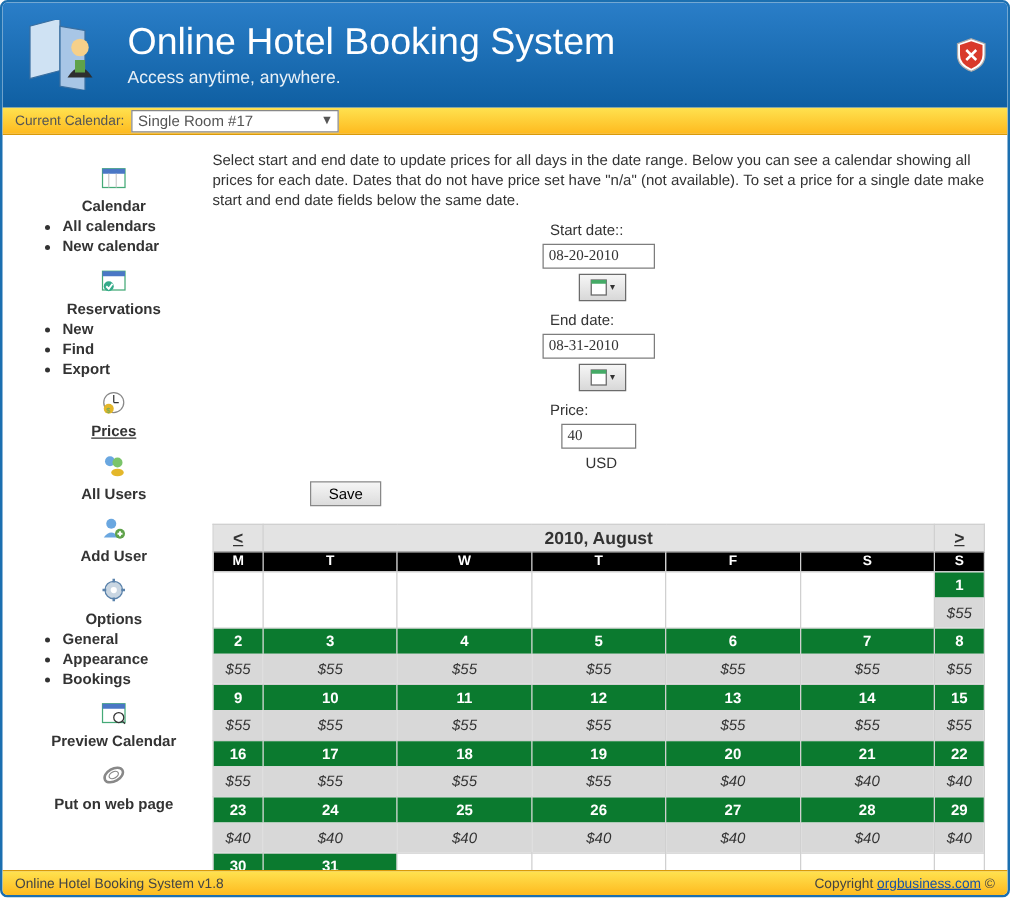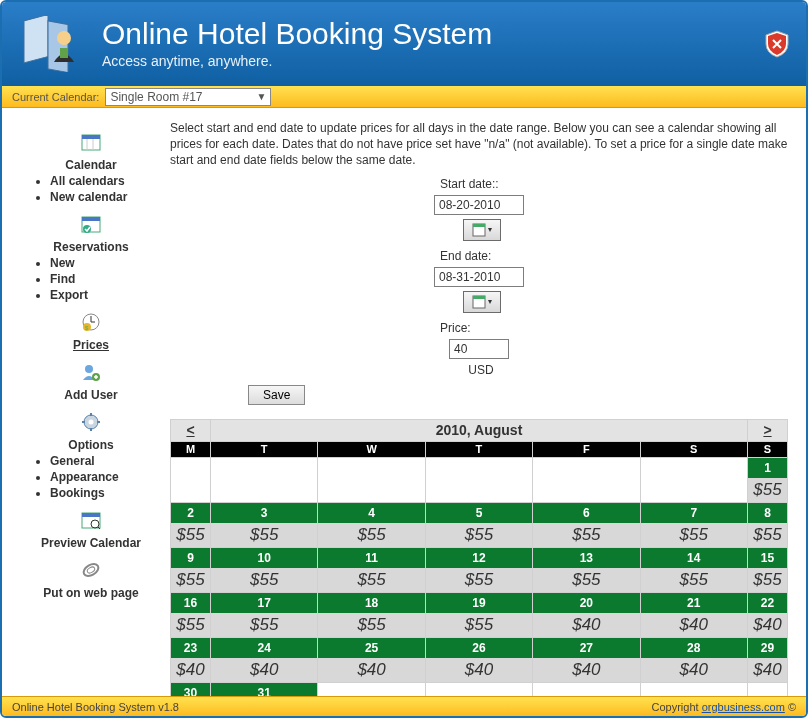--- a/index.html
+++ b/index.html
@@ -19,32 +19,32 @@
   .sidebar { width:168px; padding:14px 4px 14px 14px; }
   .sideitem { display:flex; align-items:center; gap:6px; margin:10px 0 2px; font-weight:bold; color:#333; cursor:pointer;flex-direction:column;}
   .sideitem .ico { width:20px; height:20px; display:inline-flex; align-items:center; justify-content:center;}
   .sub { margin:2px 0 6px 34px; padding:0; }
   .sub li{ list-style: disc; margin:2px 0; font-weight:bold; cursor:pointer;}
   .underline { text-decoration:underline; }
   .main { flex:1; padding:12px 18px 0 0; }
   .instructions { font-size:12px; color:#333; line-height:1.35; }
   .formrow { display:flex; align-items:center; margin-top:8px; gap:4px;flex-direction:column; }
   .formrow .lbl { width:78px; }
-  .inputbox { border:1px solid #7d7d7d; height:20px; padding:0 4px; background:#fff; display:flex; align-items:center; }
+  .inputbox { border:1px solid #7d7d7d; height:20px; padding:0 4px; background:#fff; display:flex; align-items:center;font-family:Liberation Serif, serif; }
   .w90 { width:90px;} .w60{width:60px;}
   .cal-btn { margin-left:6px; width:38px; height:22px; background:linear-gradient(#f6f6f6,#d8d8d8); border:1px solid #6b6b6b; display:flex; align-items:center; justify-content:center; }
   .save-btn { margin-top:8px; border:1px solid #888; background:linear-gradient(#f6f6f6,#dcdcdc); padding:2px 14px; font-size:12px; cursor:pointer;}
   .cal { margin-top:14px; border:1px solid #aaa; border-collapse:collapse; width:100%; table-layout:fixed; }
   .cal th,.cal td{ border:1px solid #d0d0d0; text-align:center; padding:0; }
   .cal .navrow td{ background:#e3e3e3; font-weight:bold; height:22px; font-size:14px;}
   .cal .dowrow td{ background:#000; color:#fff; font-size:11px; font-weight:bold; height:16px;}
   .weekblock td{height:44px; vertical-align:top; padding:0;}
   .cell-inner{display:flex; flex-direction:column; height:44px;}
   .daynum{ background:#0b7a2f; color:#fff; height:20px; display:flex; align-items:center; justify-content:center; font-size:12px; font-weight:bold;}
-  .price{ background:#d8d8d8; color:#333; height:24px; display:flex; align-items:center; justify-content:center; font-style:italic; font-size:17px;}
+  .price{ background:#d8d8d8; color:#333; height:24px; display:flex; align-items:center; justify-content:center; font-style:italic; font-size:12px;}
   .empty .cell-inner{background:#fff;}
   .empty .daynum,.empty .price{background:transparent; color:transparent;}
   .footer { height:20px; background:linear-gradient(#ffe250,#feba1f); display:flex; align-items:center; justify-content:space-between; padding:0 10px; font-size:11px; color:#444; border-top:1px solid #d99a0a;}
   .footer a{ color:#1952a5; text-decoration:underline; cursor:pointer;}
   .prev,.next{ text-decoration:underline; cursor:pointer;}
 </style>
 </head>
 <body>
 
 <div class="frame">
@@ -121,20 +121,30 @@
             <svg width="20" height="20">
               <circle cx="10" cy="10" r="8" fill="#fff" stroke="#888"></circle>
               <path d="M10 10 L10 4 M10 10 L14 10" stroke="#333"></path>
               <circle cx="6" cy="15" r="4" fill="#e4b72a"></circle>
               <text x="4" y="18" font-size="6" fill="#7a5">$</text>
             </svg>
           </span>
         <span class="underline">Prices</span>
       </div>
 
+      <div class="sideitem">
+        <span class="ico">
+            <svg width="20" height="20">
+              <circle cx="7" cy="7" r="4" fill="#6aa7e0"></circle>
+              <circle cx="13" cy="8" r="4" fill="#7bc46a"></circle>
+              <ellipse cx="13" cy="16" rx="5" ry="3" fill="#e4b72a"></ellipse>
+            </svg>
+          </span>
+        <span>All Users</span>
+      </div>
 
       <div class="sideitem">
         <span class="ico">
             <svg width="20" height="20">
               <circle cx="8" cy="7" r="4" fill="#6aa7e0"></circle>
               <path d="M2 18 Q8 10 14 18 Z" fill="#6aa7e0"></path>
               <circle cx="15" cy="15" r="4" fill="#5fa24a"></circle>
               <path d="M15 13 V17 M13 15 H17" stroke="#fff" stroke-width="1.5"></path>
             </svg>
           </span>

